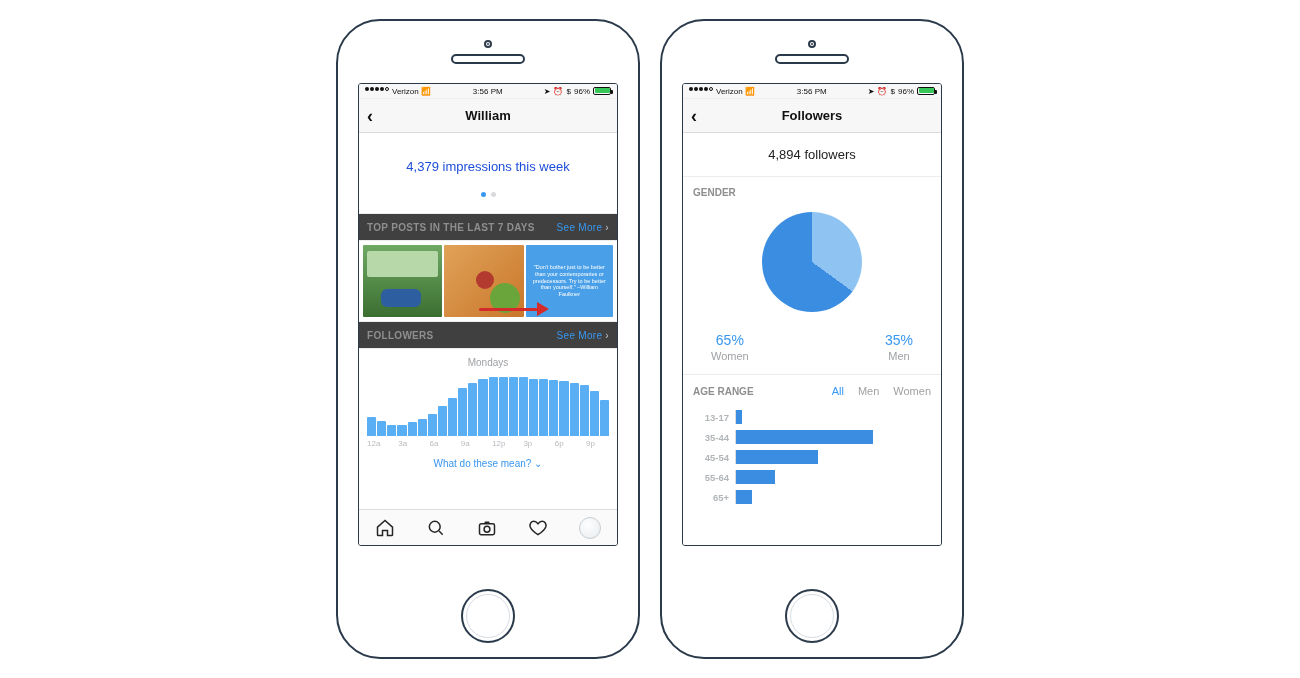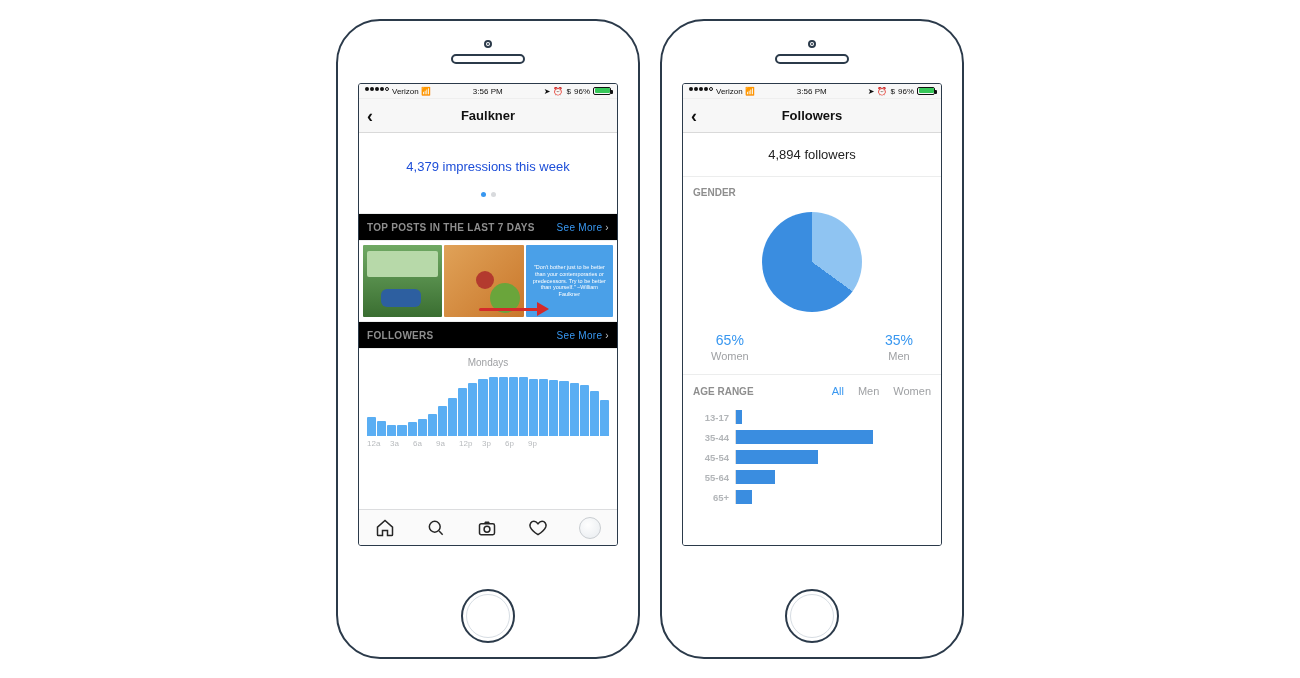--- a/index.html
+++ b/index.html
@@ -69,21 +69,21 @@
   .nav-back{position:absolute;left:8px;font-size:18px;color:#111;line-height:1;cursor:pointer;}
 
   .content{flex:1;overflow:hidden;background:#fff;display:flex;flex-direction:column;}
   .hero{padding:26px 6px 16px;text-align:center;font-size:13px;color:#1d4ed8;background:#fff;}
   .hero2{padding:14px 6px 14px;text-align:center;font-size:13px;color:#222;background:#fff;border-bottom:1px solid #eceded;}
   .page-dots{margin-top:18px;display:flex;justify-content:center;gap:5px;}
   .page-dots span{width:5px;height:5px;border-radius:50%;background:#d8dadd;}
   .page-dots span.active{background:#3897f0;}
 
   .section-hd{
-    background:#000000;border-top:1px solid #eceded;border-bottom:1px solid #eceded;
+    background:#404040;border-top:1px solid #eceded;border-bottom:1px solid #eceded;
     height:28px;display:flex;align-items:center;justify-content:space-between;
     padding:0 8px;font-size:10px;color:#8e8e8e;letter-spacing:0.3px;font-weight:600;
   }
   .see-more{color:#3897f0;font-weight:500;display:flex;align-items:center;gap:3px;cursor:pointer;}
   .see-more .chev{font-size:10px;color:#c3c6c9;}
 
   .thumbs{display:flex;gap:2px;padding:4px;background:#fff;}
   .thumb{flex:1;height:72px;border-radius:1px;}
   .thumb.green{background:linear-gradient(#6fa963,#3a6e31);position:relative;overflow:hidden;}
   .thumb.green::before{content:"";position:absolute;left:4px;right:4px;top:6px;height:26px;background:#b7d9a9;border-radius:2px;}
@@ -93,21 +93,21 @@
   .thumb.quote{background:#4aa0e8;color:#fff;font-size:5.5px;line-height:1.25;padding:4px;display:flex;align-items:center;justify-content:center;text-align:center;}
 
   .followers-sec{background:#fff;padding:4px 6px 0;position:relative;}
   .arrow{position:absolute;right:68px;top:-20px;width:70px;height:14px;}
   .arrow-line{position:absolute;left:0;top:6px;right:10px;height:3px;background:#d42a2a;border-radius:2px;}
   .arrow-head{position:absolute;right:0;top:0;border-left:12px solid #d42a2a;border-top:7px solid transparent;border-bottom:7px solid transparent;}
 
   .hour-label{text-align:center;font-size:10px;color:#9fa1a4;margin-top:4px;}
   .hour-chart{display:flex;align-items:flex-end;justify-content:space-between;height:62px;margin-top:6px;padding:0 2px;gap:1px;}
   .hour-bar{flex:1;background:#5aaef3;border-radius:1px 1px 0 0;}
-  .hour-axis{display:flex;font-size:8px;color:#b8bbbe;padding:3px 2px 0;}
+  .hour-axis{display:flex;justify-content:space-between;font-size:8px;color:#b8bbbe;padding:3px 2px 0;}
   .hour-axis span{flex:0 0 23px;text-align:left;}
 
   .link-row{text-align:center;padding:10px 0 8px;font-size:10px;color:#3897f0;cursor:pointer;}
 
   .tab-bar{
     height:36px;border-top:1px solid #dcdddf;background:#fafafa;
     display:flex;align-items:center;justify-content:space-around;
   }
   .tab-icon{color:#262626;display:flex;align-items:center;justify-content:center;}
   .tab-icon svg{width:20px;height:20px;stroke:#262626;fill:none;stroke-width:1.8;}
@@ -160,21 +160,21 @@
         <span>$</span>
         <span>96%</span>
         <div class="battery">
             <div class="batt-fill"></div>
           </div>
       </div>
     </div>
 
     <div class="nav-header">
       <div class="nav-back">‹</div>
-      <span>Faulkner</span>
+      <span>William</span>
     </div>
 
     <div class="content">
       <div class="hero">
         <span>4,379 impressions this week</span>
         <div class="page-dots">
           <span class="active"></span>
             <span></span>
         </div>
       </div>
@@ -233,20 +233,24 @@
             <span>12a</span>
             <span>3a</span>
             <span>6a</span>
             <span>9a</span>
             <span>12p</span>
             <span>3p</span>
             <span>6p</span>
             <span>9p</span>
           </div>
       </div>
+      <div class="link-row">
+        <span>What do these mean?</span>
+        <span> ⌄</span>
+      </div>
     </div>
 
     <div class="tab-bar">
       <div class="tab-icon">
         <svg viewBox="0 0 24 24">
             <path d="M3 11 12 3l9 8v9a1 1 0 0 1-1 1h-5v-6h-6v6H4a1 1 0 0 1-1-1z"></path>
           </svg>
       </div>
       <div class="tab-icon">
         <svg viewBox="0 0 24 24">

